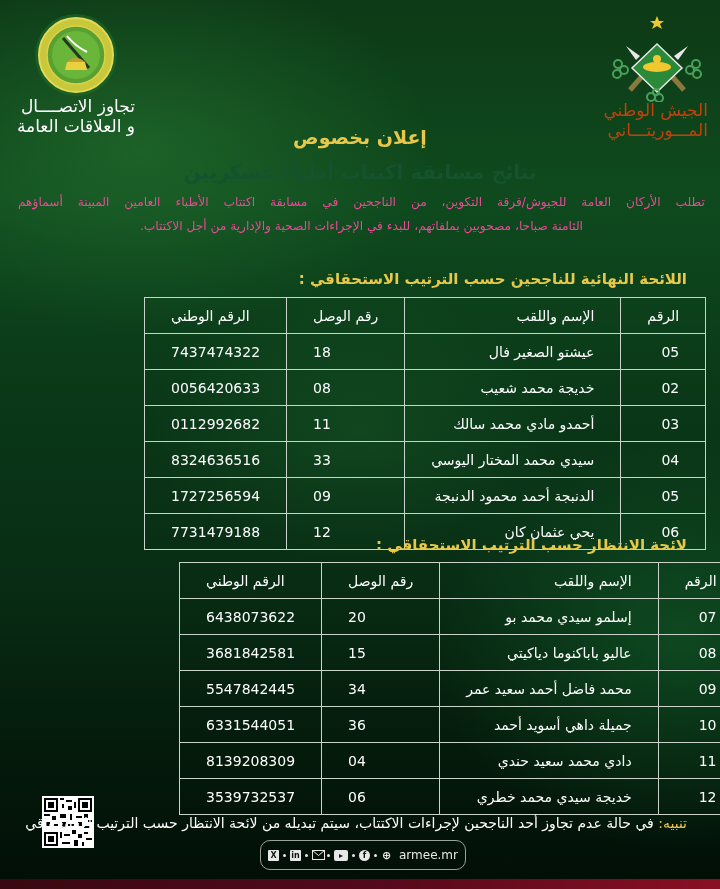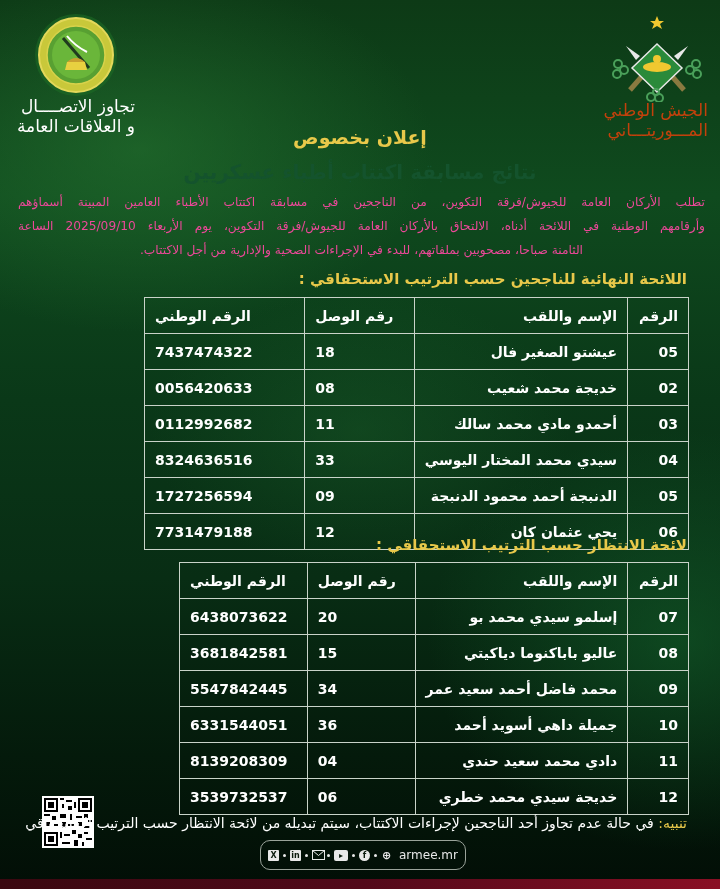--- a/index.html
+++ b/index.html
@@ -50,22 +50,22 @@
     position: absolute; direction: rtl; text-align: right;
     font-size: 15px; font-weight: bold; color: #e8c84a;
   }
   .sh1 { right: 33px; top: 270px; }
   .sh2 { right: 33px; top: 536px; }
   table.results {
     position: absolute; border-collapse: collapse; direction: rtl;
     color: #ffffff; font-size: 14px;
   }
   table.results td, table.results th {
-    border: 1.5px solid #c9d3c9; padding: 0 10px; height: 35px;
-    font-weight: bold; white-space: nowrap;
+    border: 1.5px solid #c9d3c9; padding: 0 26px; height: 35px;
+    font-weight: normal; white-space: nowrap;
   }
   .t1 { left: 144px; top: 297px; width: 545px; }
   .t2 { left: 179px; top: 562px; width: 510px; }
   .col-no { text-align: right; width: 40px; }
   .col-name { text-align: right; }
   .col-rec { text-align: left; width: 90px; }
   .col-nid { text-align: left; }
   .t1 .col-name { width: 180px; }
   .t2 .col-name { width: 160px; }
   .t1 .col-nid { width: 145px; }
@@ -142,21 +142,20 @@
 <div class="logo-right-text">
   <div>الجيش الوطني</div>
   <div>المـــوريتـــاني</div>
 </div>
 
 <div class="title-1">إعلان بخصوص</div>
 <div class="title-2">نتائج مسابقة اكتتاب أطباء عسكريين</div>
 
 <div class="intro">
   <p class="l1">تطلب الأركان العامة للجيوش/فرقة التكوين، من الناجحين في مسابقة اكتتاب الأطباء العامين المبينة أسماؤهم</p>
-  <p class="l2">وأرقامهم الوطنية في اللائحة أدناه، الالتحاق بالأركان العامة للجيوش/فرقة التكوين، يوم الأربعاء 2025/09/10 الساعة</p>
   <p class="l3">الثامنة صباحا، مصحوبين بملفاتهم، للبدء في الإجراءات الصحية والإدارية من أجل الاكتتاب.</p>
 </div>
 
 <div class="section-head sh1">اللائحة النهائية للناجحين حسب الترتيب الاستحقاقي :</div>
 <table class="results t1">
   <tbody>
       <tr>
     <th class="col-no">الرقم</th>
     <th class="col-name">الإسم واللقب</th>
     <th class="col-rec">رقم الوصل</th>

